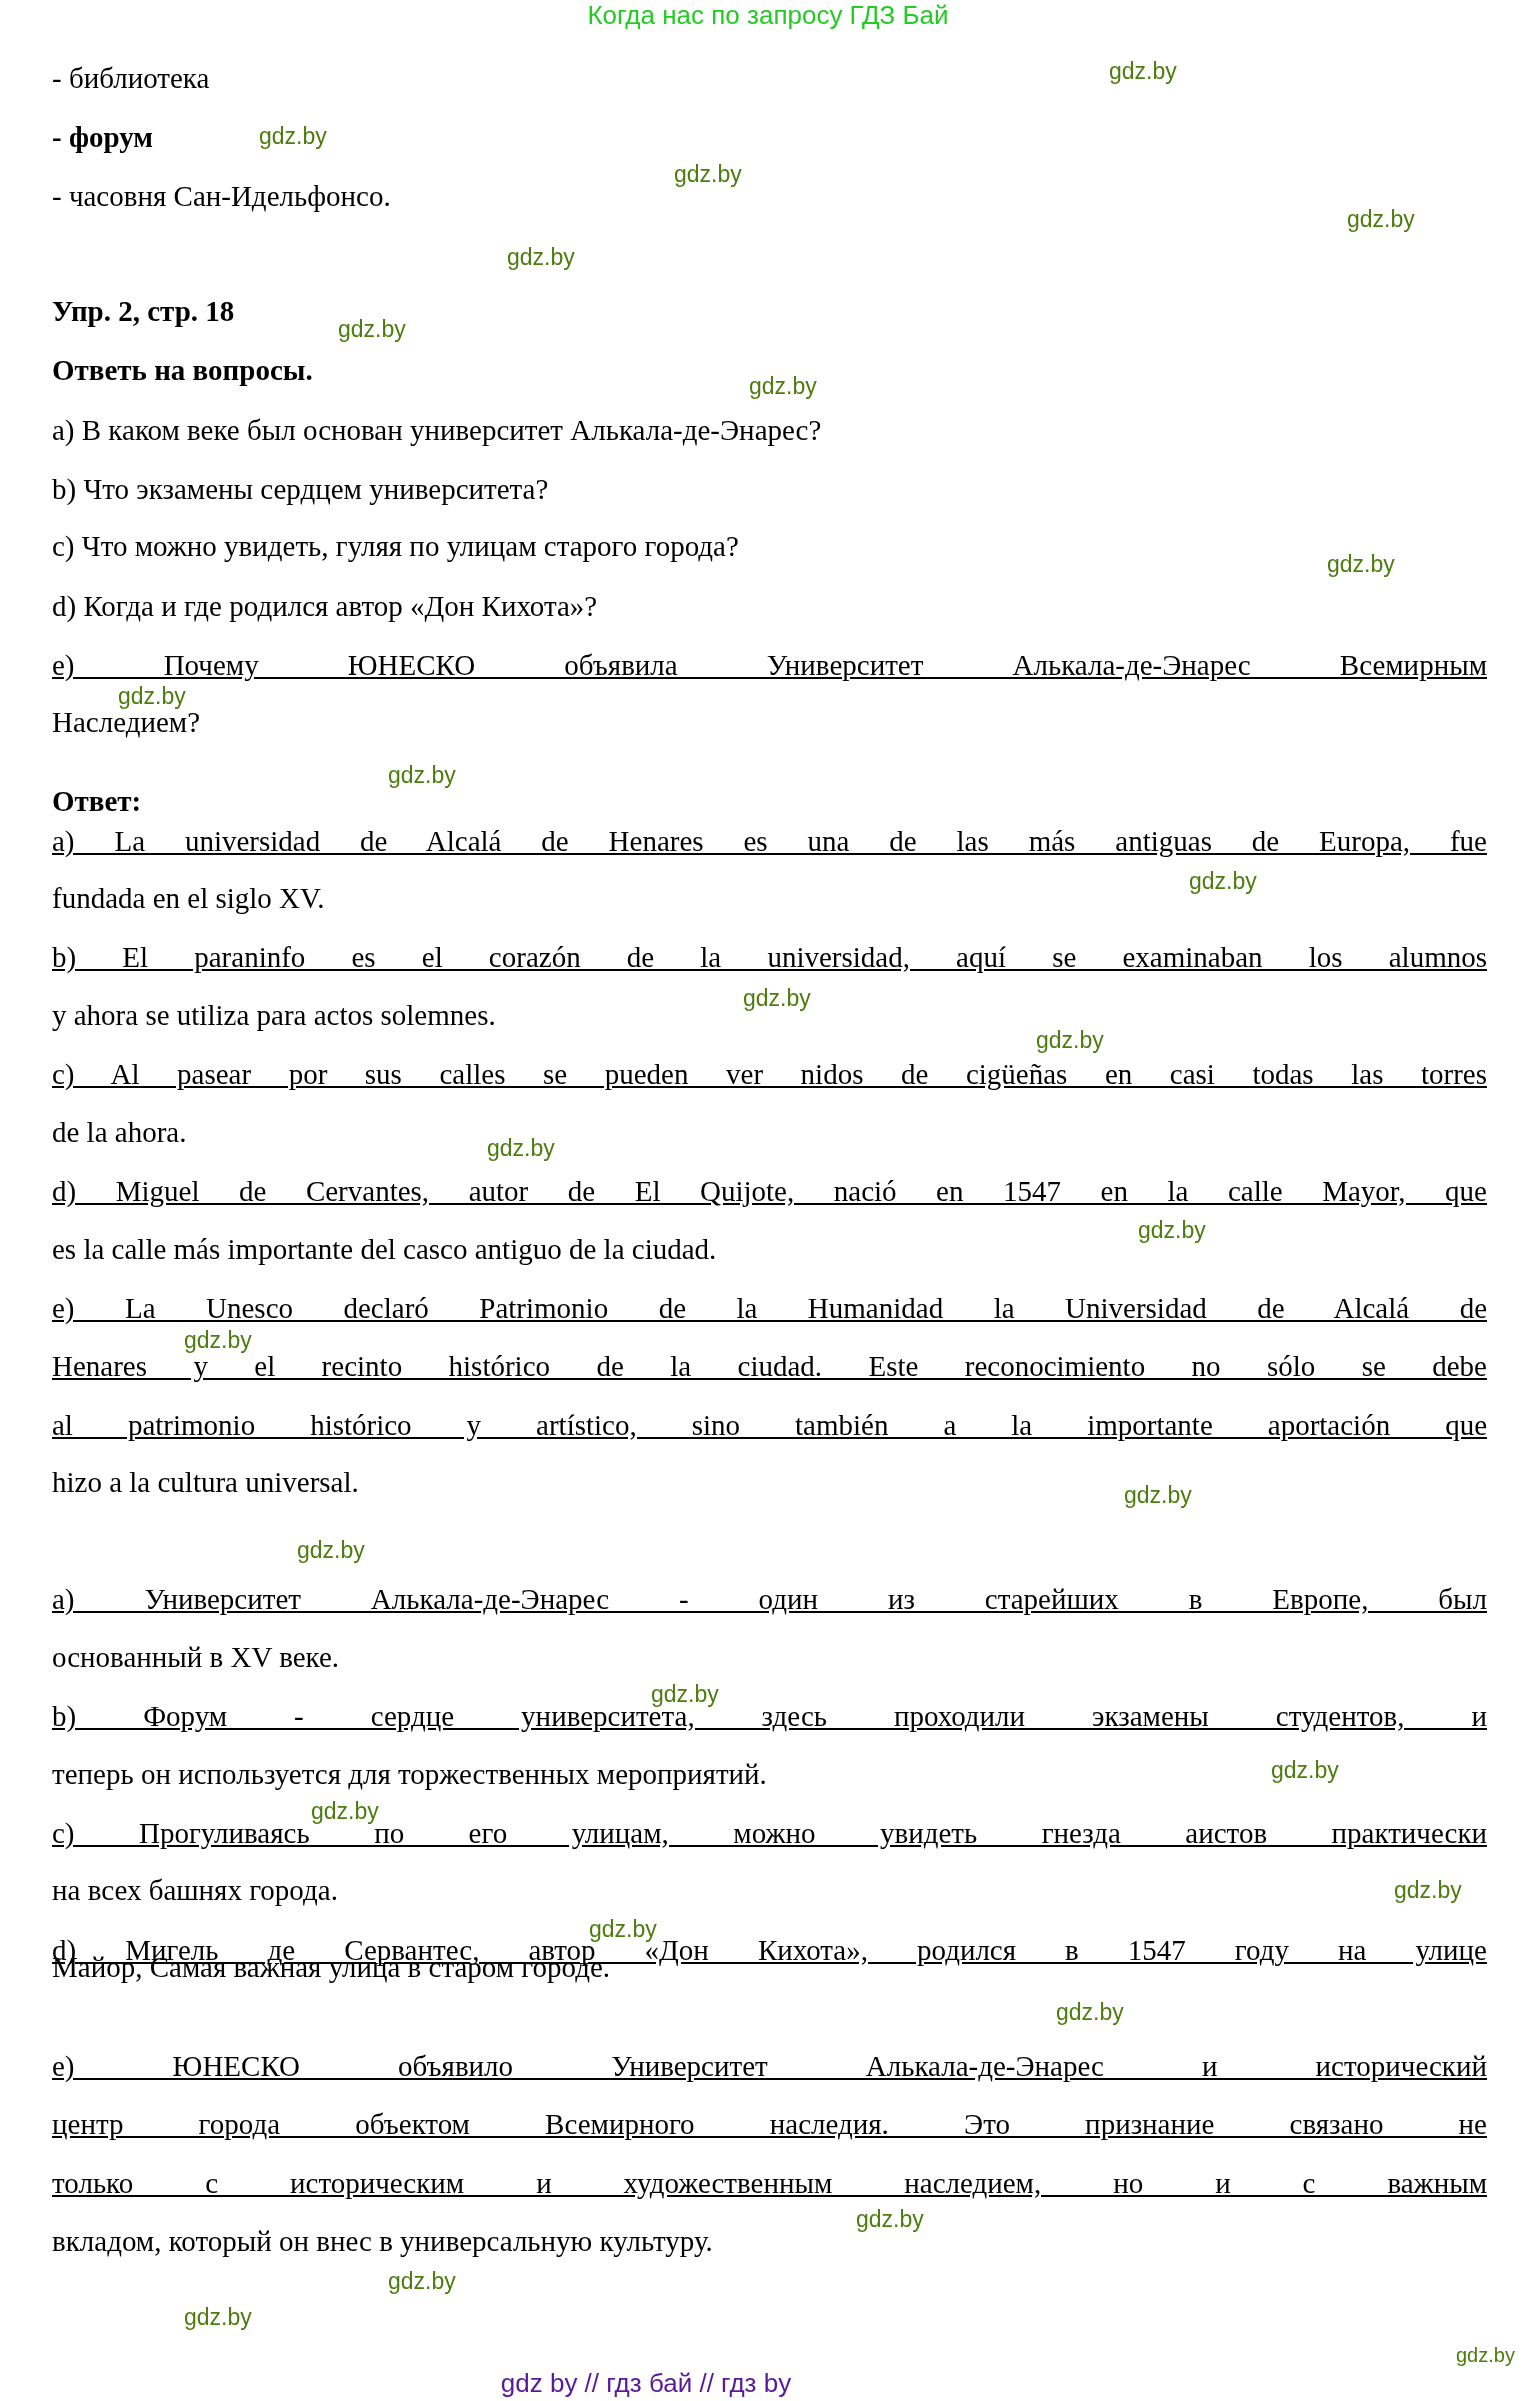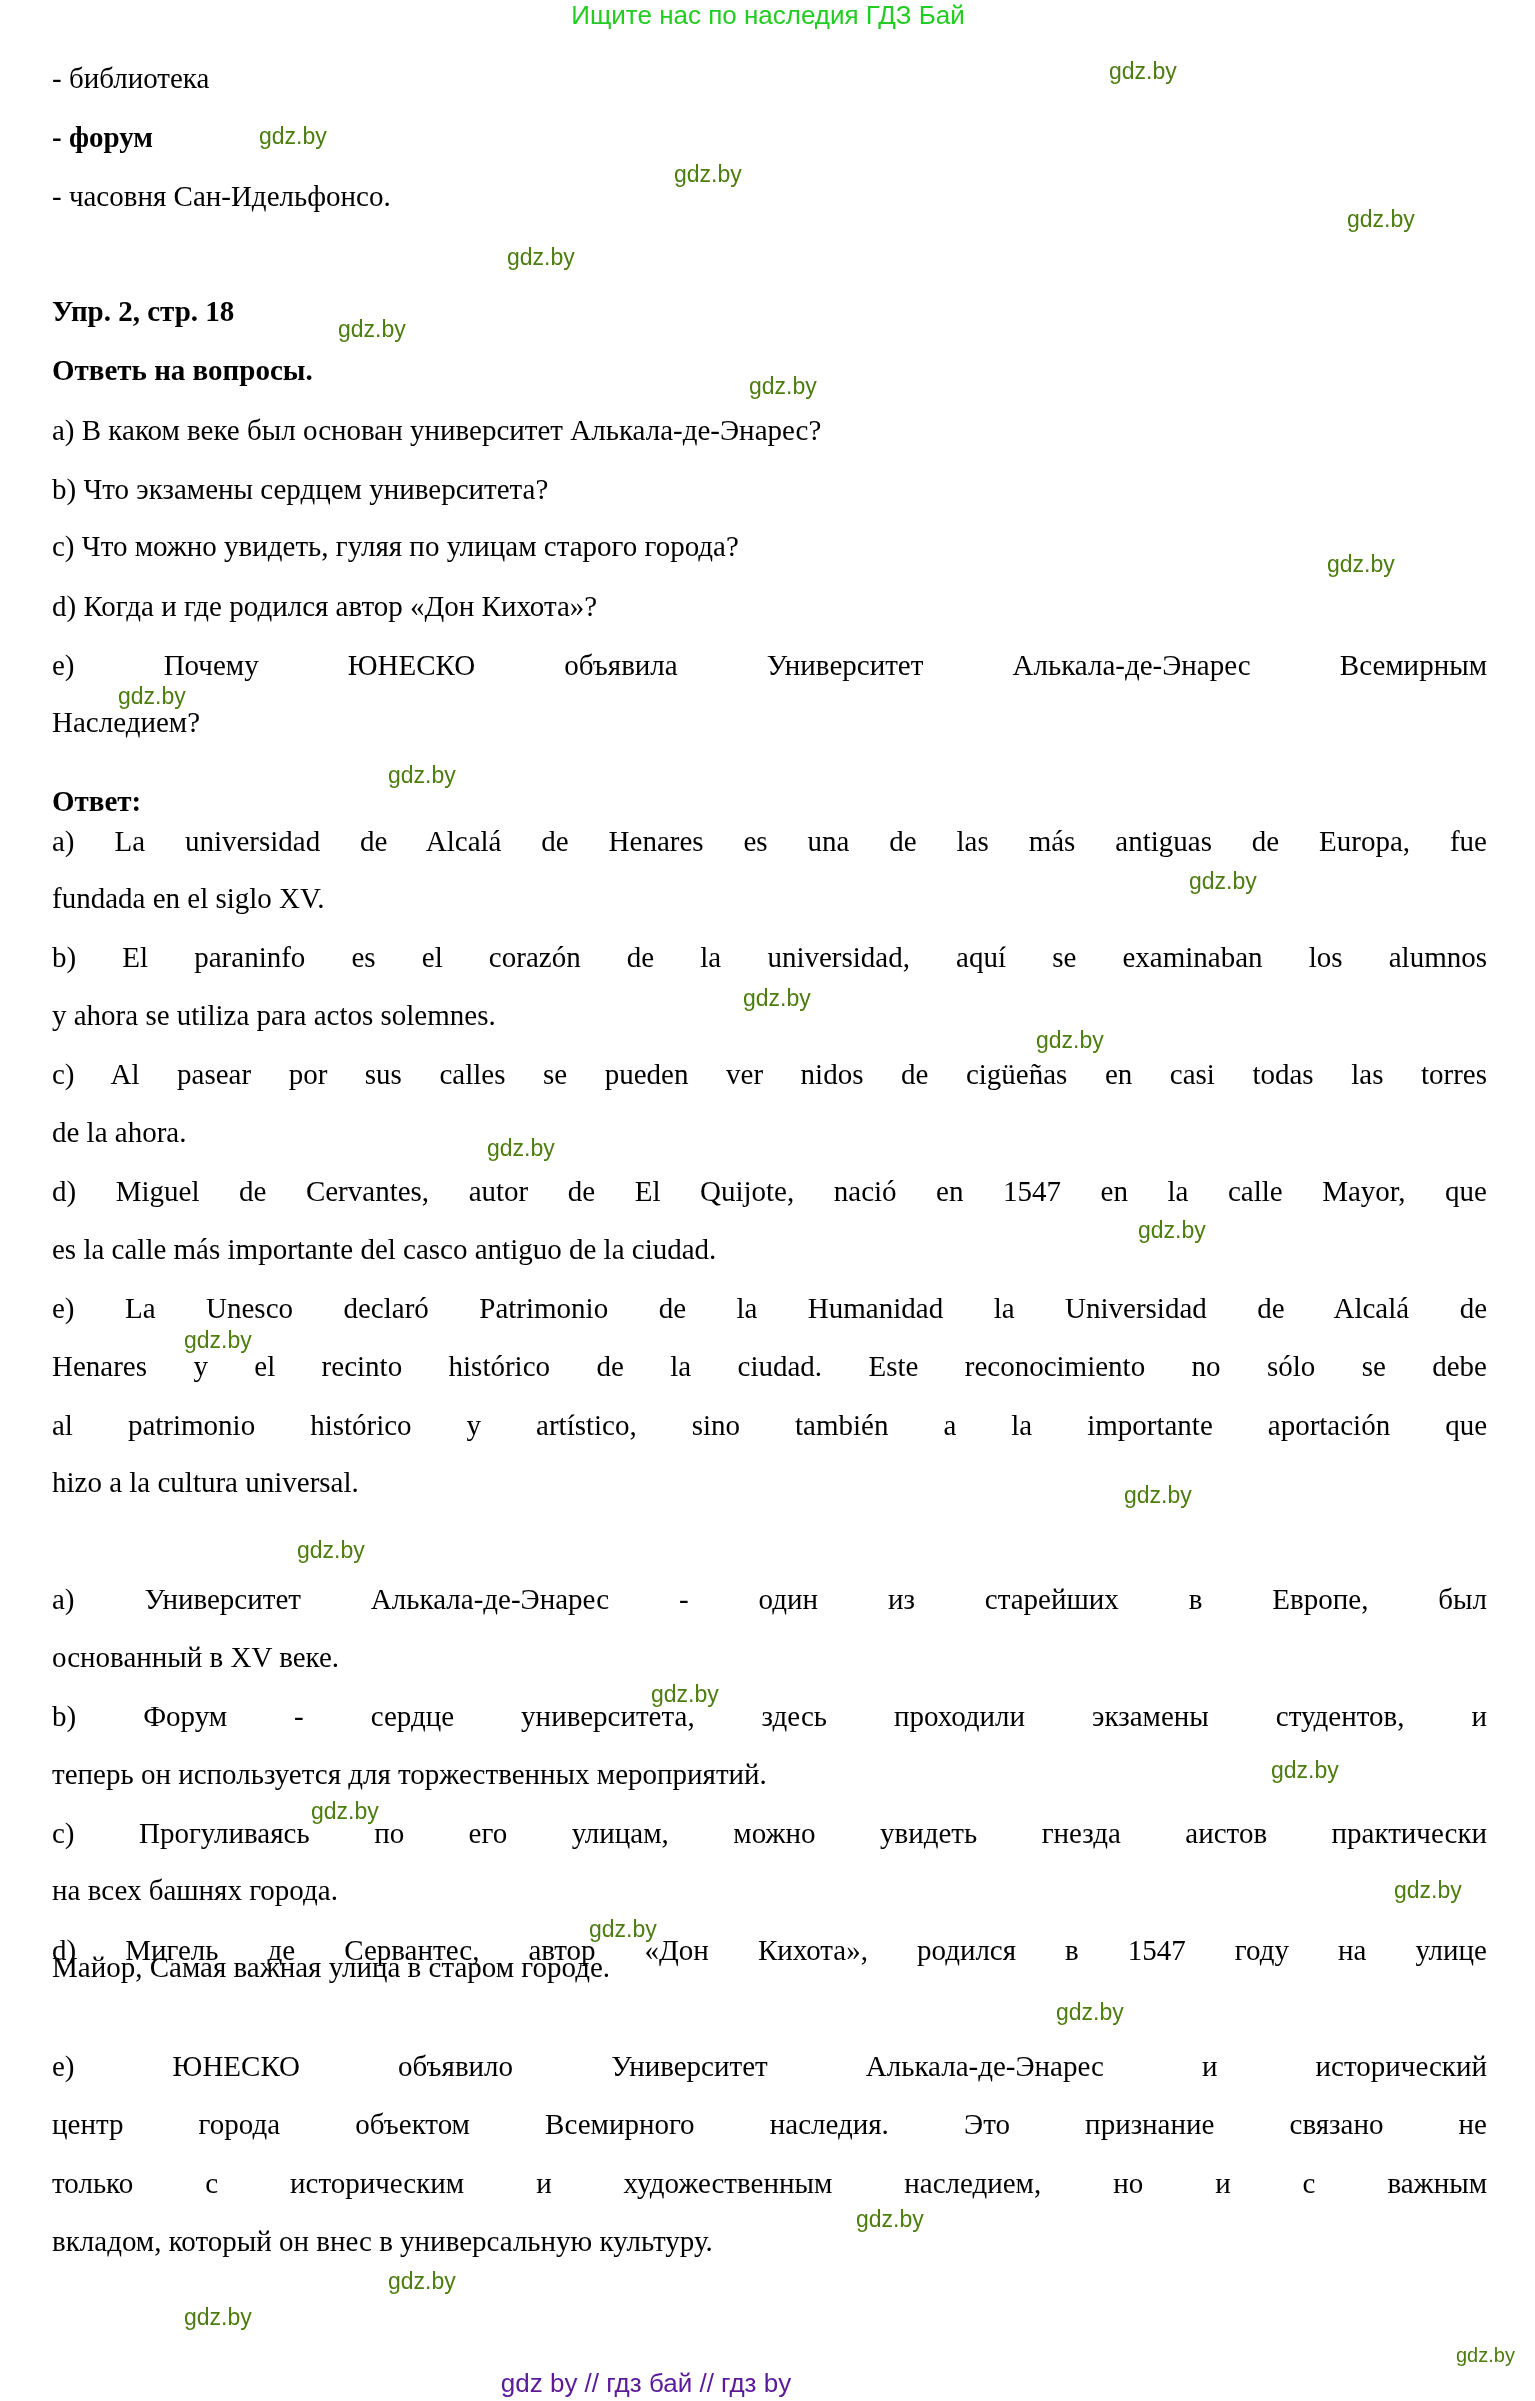--- a/index.html
+++ b/index.html
@@ -1,28 +1,28 @@
 <!DOCTYPE html>
 <html style="font-size:12px"><head>
 <meta charset="utf-8">
 <style>
   html, body { margin:0; padding:0; background:#ffffff; }
   body { width:1536px; height:2401px; position:relative; overflow:hidden; font-family:"Liberation Serif", serif; color:#000; }
   .top-banner { position:absolute; top:0; left:0; width:1536px; text-align:center; font-family:"Liberation Sans", sans-serif; font-size:26px; line-height:30px; color:#22cc22; }
   .line { position:absolute; left:52px; width:1435px; font-size:29px; line-height:46px; white-space:nowrap; }
-  .line.just { text-align:justify; text-align-last:justify; white-space:normal; }
+  .line.just { text-align:justify; text-align-last:justify; white-space:normal;text-decoration:underline; }
   .bold { font-weight:bold; }
   .wm { position:absolute; font-family:"Liberation Sans", sans-serif; font-size:23px; line-height:26px; color:#4d7c0f; }
   .wm.small { font-size:20px; }
   .footer { position:absolute; top:2368px; left:0; width:1292px; text-align:center; font-family:"Liberation Sans", sans-serif; font-size:26px; line-height:30px; color:#5a1a9a; }
 </style>
 </head>
 <body>
 
-<div class="top-banner">Ищите нас по наследия ГДЗ Бай</div>
+<div class="top-banner">Когда нас по запросу ГДЗ Бай</div>
 
 <div class="line" style="top:55px">- библиотека</div>
 <div class="line bold" style="top:114px">- форум</div>
 <div class="line" style="top:173px">- часовня Сан-Идельфонсо.</div>
 
 <div class="line bold" style="top:288px">Упр. 2, стр. 18</div>
 <div class="line bold" style="top:347px">Ответь на вопросы.</div>
 <div class="line" style="top:407px">a) В каком веке был основан университет Алькала-де-Энарес?</div>
 <div class="line" style="top:466px">b) Что экзамены сердцем университета?</div>
 <div class="line" style="top:523px">c) Что можно увидеть, гуляя по улицам старого города?</div>

